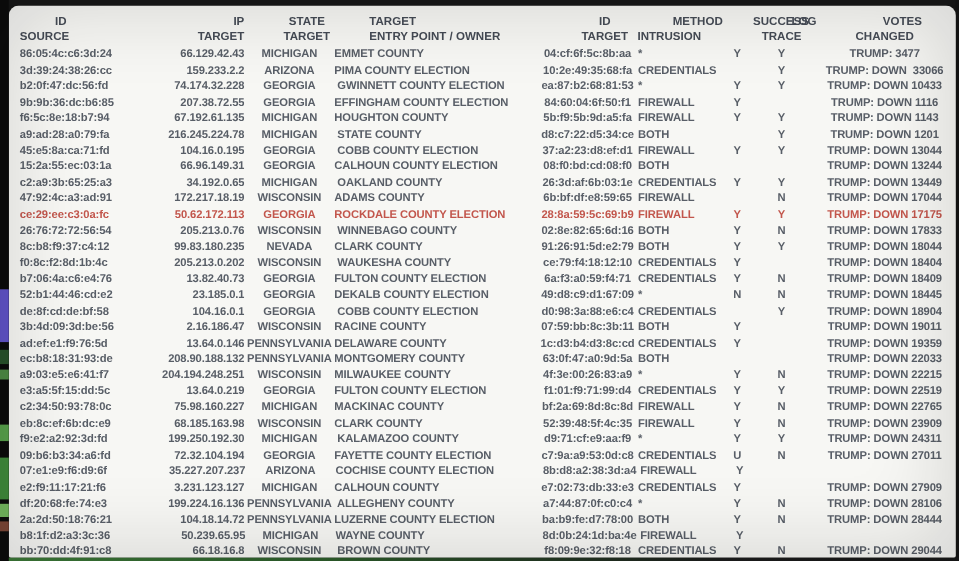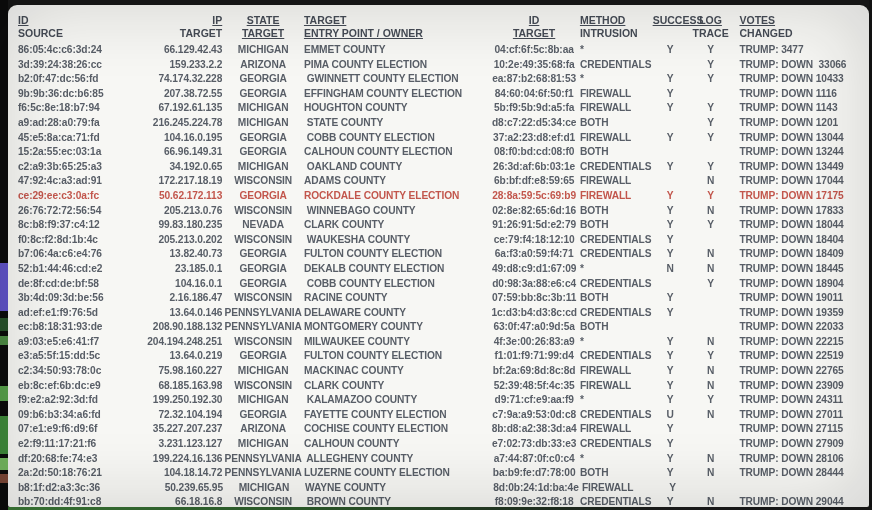--- a/index.html
+++ b/index.html
@@ -16,33 +16,33 @@
   }
   .table-wrap{
     position:absolute;left:0;top:0;right:0;bottom:0;
     padding-top:9px;
     filter:blur(0.3px);
     color:#585e67;
   }
   .thead{display:flex;margin-bottom:3px;}
   .th{font-size:10.5px;font-weight:bold;color:#454b55;line-height:13px;letter-spacing:0;}
   .th .l1,.th .l2{display:block;white-space:pre;}
-  .th .u{text-decoration:underline;}
+  .th .u{margin-left:32px;}
   .tr{display:flex;height:14.6px;line-height:14.6px;}
   .td{font-size:10.2px;font-weight:600;letter-spacing:-0.1px;overflow:hidden;white-space:pre;}
   
   .c1{width:115px;text-align:left;padding-left:10px;box-sizing:border-box;}
   .c2{width:100px;text-align:right;}
   .c3{width:82px;text-align:center;}
   .c4{width:185px;text-align:left;}
   .c5{width:92px;text-align:center;}
   .c6{width:73px;text-align:left;}
   .c7{width:35px;text-align:center;}
   .c8{width:46px;text-align:center;}
-  .c9{width:136px;text-align:left;padding-left:6px;box-sizing:border-box;}
+  .c9{width:136px;text-align:center;padding-left:6px;box-sizing:border-box;}
   .tr.alert .td{color:#c2564c;}
   
   .top-bar{position:absolute;left:0;top:0;width:872px;height:5px;background:#161616;}
   .right-bar{position:absolute;right:0;top:0;width:3px;height:510px;background:#121212;}
   .bottom-bar{position:absolute;left:0;bottom:0;width:872px;height:3px;
     background:linear-gradient(90deg,#3c7a37 0%,#2c5c2a 35%,#1c1c1c 75%,#161616 100%);}
   .left-bar{position:absolute;left:0;top:0;width:8px;height:510px;background:#0a0a0a;}
   .noise{position:absolute;left:0;width:8px;}
   .n1{top:263px;height:48px;background:#6053c8;}
   .n2{top:318px;height:13px;background:#27512a;}
@@ -388,21 +388,20 @@
   </div>
         <div class="tr">
     <div class="td c1">07:e1:e9:f6:d9:6f</div>
     <div class="td c2">35.227.207.237</div>
     <div class="td c3">ARIZONA</div>
     <div class="td c4">COCHISE COUNTY ELECTION</div>
     <div class="td c5">8b:d8:a2:38:3d:a4</div>
     <div class="td c6">FIREWALL</div>
     <div class="td c7">Y</div>
     <div class="td c8"></div>
-    <div class="td c9">TRUMP: DOWN 27115</div>
   </div>
         <div class="tr">
     <div class="td c1">e2:f9:11:17:21:f6</div>
     <div class="td c2">3.231.123.127</div>
     <div class="td c3">MICHIGAN</div>
     <div class="td c4">CALHOUN COUNTY</div>
     <div class="td c5">e7:02:73:db:33:e3</div>
     <div class="td c6">CREDENTIALS</div>
     <div class="td c7">Y</div>
     <div class="td c8"></div>

